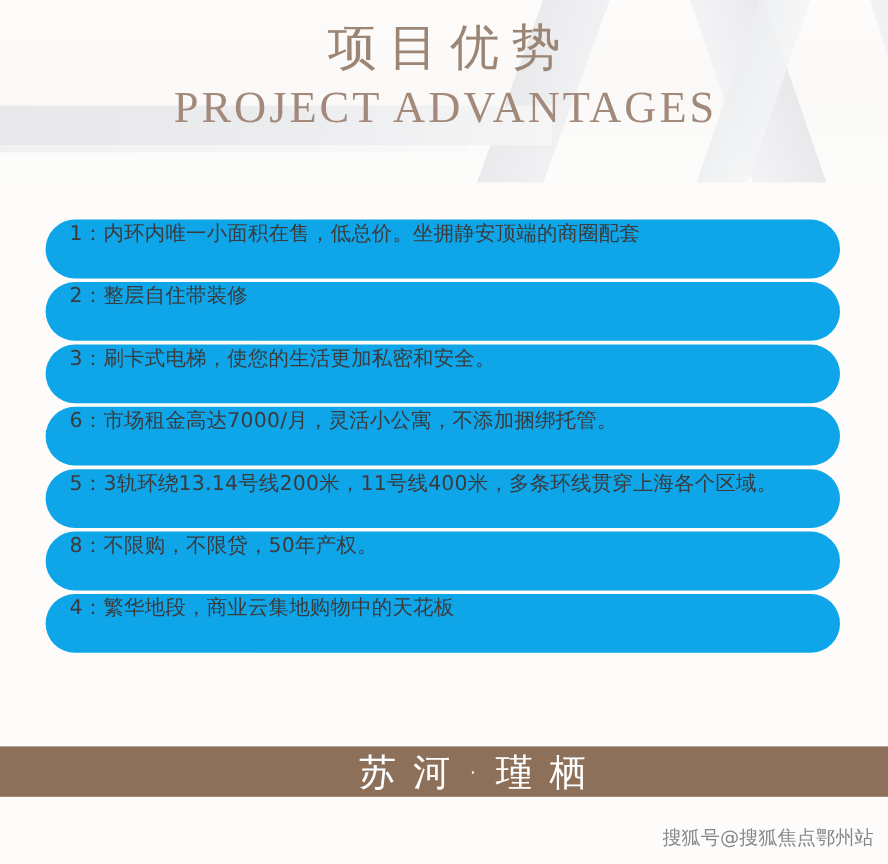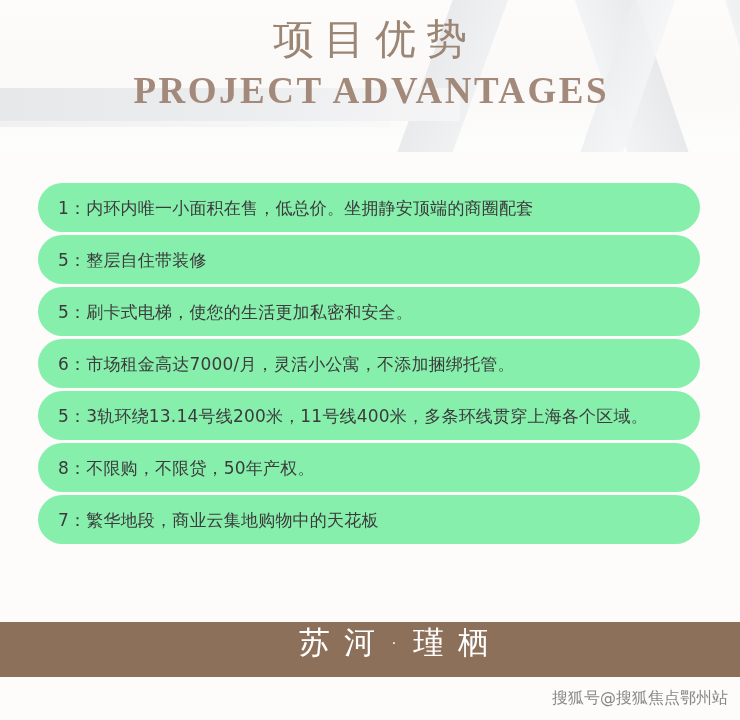--- a/index.html
+++ b/index.html
@@ -94,39 +94,39 @@
     text-indent: 10px;
     font-weight: 400;
   }
   .title-en {
     font-family: "Liberation Serif", "DejaVu Serif", serif;
     font-size: 37px;
     line-height: 48px;
     color: #a2897a;
     letter-spacing: 2.5px;
     text-indent: 2.5px;
-    font-weight: 700;
+    font-weight: 400;
     margin-top: 1px;
   }
 
   
   .list {
     position: relative;
     margin: 0;
     padding: 31px 0 0 0;
     list-style: none;
   }
   .item {
     position: relative;
     margin: 0 40px 3px 38px;
     height: 49px;
-    background: #86efac;
+    background: #0ea5e9;
     border-radius: 25px;
     display: flex;
-    align-items: center;
+    align-items: flex-start;
     padding: 0 14px 0 20px;
     box-sizing: border-box;
   }
   .item-text {
     font-size: 17px;
     line-height: 24px;
     color: #3b3b3b;
     white-space: nowrap;
     font-family: "DejaVu Sans", "Liberation Sans", sans-serif;
     letter-spacing: .2px;
@@ -134,24 +134,24 @@
 
   
   .footer-wrap {
     position: absolute;
     left: 0;
     top: 622px;
     width: 740px;
   }
   .footer-band {
     width: 740px;
-    height: 55px;
+    height: 42px;
     background: #8d705a;
     display: flex;
-    align-items: flex-start;
+    align-items: flex-end;
     justify-content: center;
     box-sizing: border-box;
     padding-left: 48px;
   }
   .footer-text {
     color: #ffffff;
     font-size: 31px;
     line-height: 40px;
     letter-spacing: 14px;
     text-indent: 14px;
@@ -186,36 +186,36 @@
     <div class="title-cn">项目优势</div>
     <div class="title-en">PROJECT ADVANTAGES</div>
   </div>
 </div>
 
 <ul class="list">
   <li class="item">
     <span class="item-text">1：内环内唯一小面积在售，低总价。坐拥静安顶端的商圈配套</span>
   </li>
   <li class="item">
-    <span class="item-text">5：整层自住带装修</span>
-  </li>
-  <li class="item">
-    <span class="item-text">5：刷卡式电梯，使您的生活更加私密和安全。</span>
+    <span class="item-text">2：整层自住带装修</span>
+  </li>
+  <li class="item">
+    <span class="item-text">3：刷卡式电梯，使您的生活更加私密和安全。</span>
   </li>
   <li class="item">
     <span class="item-text">6：市场租金高达7000/月，灵活小公寓，不添加捆绑托管。</span>
   </li>
   <li class="item">
     <span class="item-text">5：3轨环绕13.14号线200米，11号线400米，多条环线贯穿上海各个区域。</span>
   </li>
   <li class="item">
     <span class="item-text">8：不限购，不限贷，50年产权。</span>
   </li>
   <li class="item">
-    <span class="item-text">7：繁华地段，商业云集地购物中的天花板</span>
+    <span class="item-text">4：繁华地段，商业云集地购物中的天花板</span>
   </li>
 </ul>
 
 <div class="footer-wrap">
   <div class="footer-band">
     <span class="footer-text">苏河·瑾栖</span>
   </div>
   <div class="watermark">搜狐号@搜狐焦点鄂州站</div>
 </div>
 

